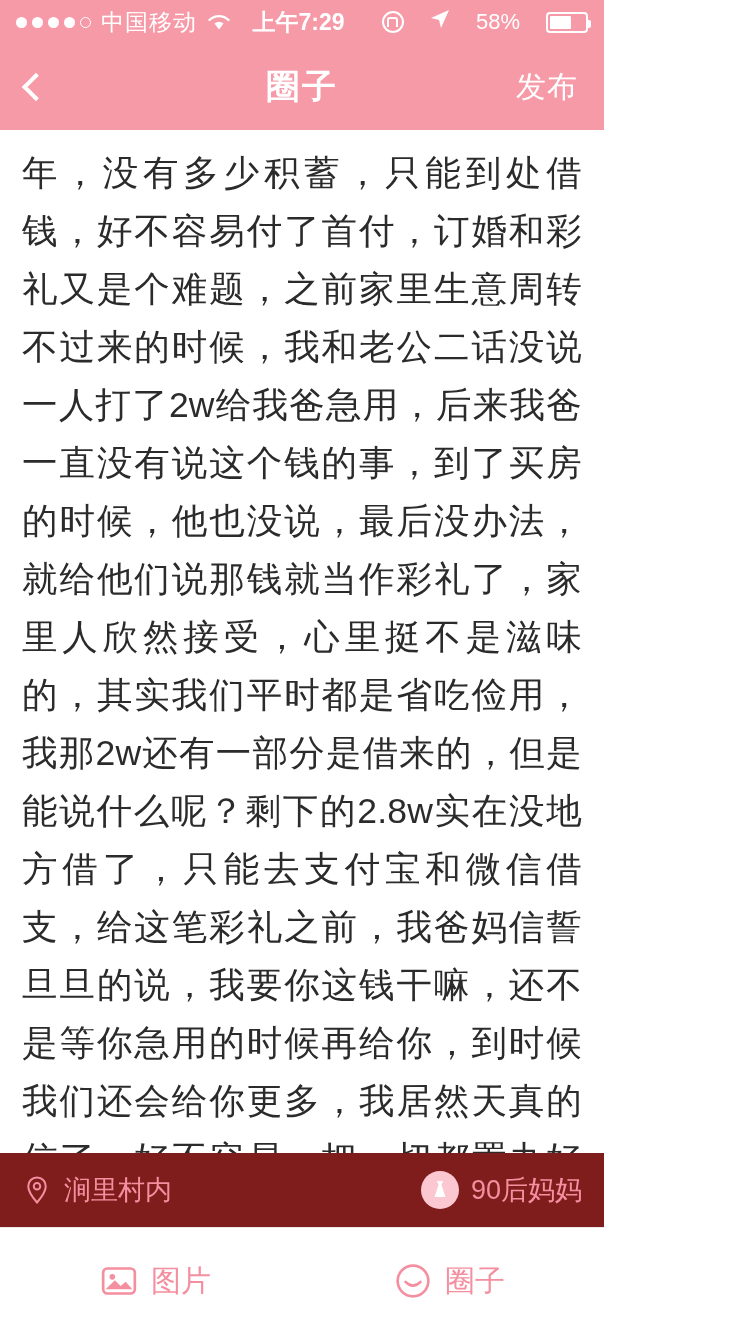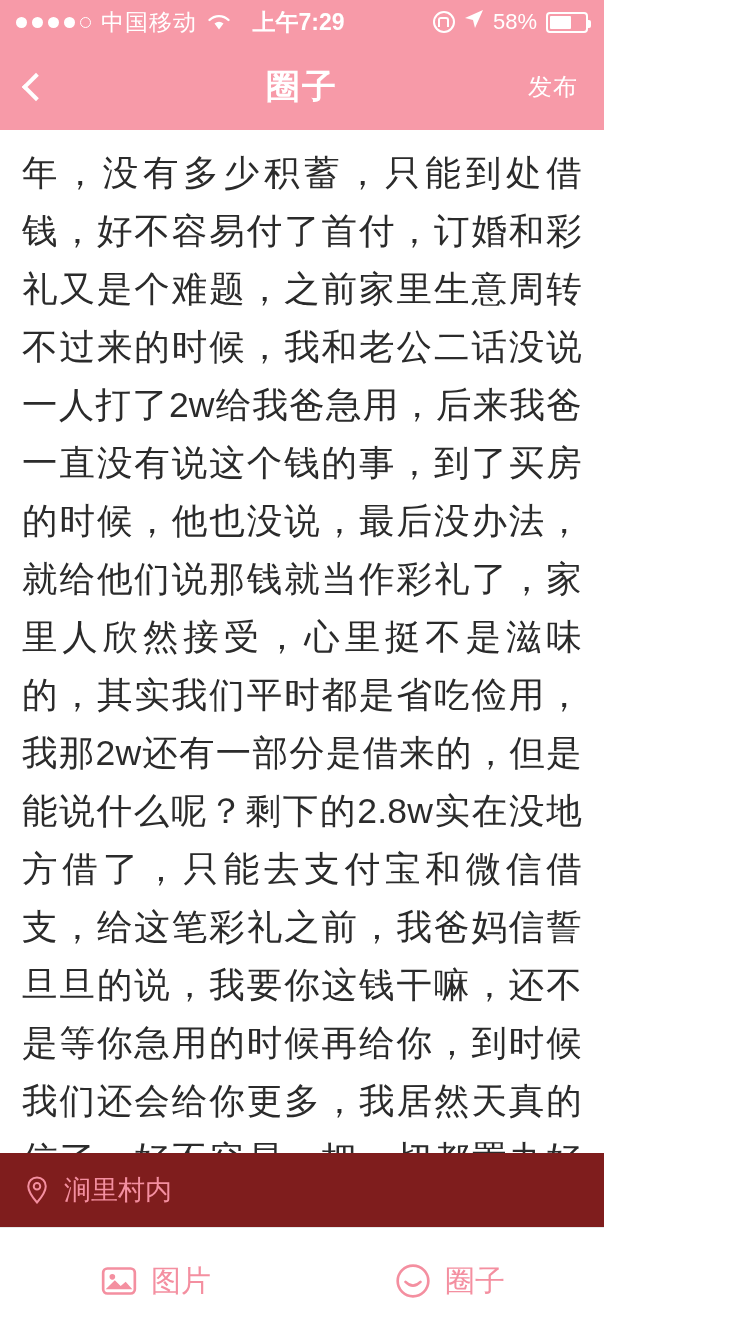--- a/index.html
+++ b/index.html
@@ -26,21 +26,21 @@
   .dots { display:flex; align-items:center; gap:5px; }
   .dot { width:11px; height:11px; border-radius:50%; background:#ffffff; }
   .dot.hollow { background:transparent; border:1.5px solid #ffffff; }
   .carrier { font-size:23px; letter-spacing:1px; }
   .wifi { display:inline-block; width:24px; height:18px; position:relative; }
   .wifi svg { display:block; }
   .sb-center {
     position:absolute; left:0; right:7px; text-align:center;
     font-size:23px; font-weight:bold; pointer-events:none;
   }
-  .sb-right { margin-left:auto; display:flex; align-items:center; gap:9px; font-size:22px;text-align:center; }
+  .sb-right { margin-left:auto; display:flex; align-items:center; gap:26px; font-size:22px;text-align:center; }
   .lock-ic { width:22px; height:22px; border:2px solid #fff; border-radius:50%; display:flex; align-items:center; justify-content:center; }
   .lock-ic:after { content:""; width:7px; height:8px; border:2px solid #fff; border-bottom:none; border-radius:3px 3px 0 0; display:block; margin-top:-1px;}
   .battery {
     width:42px; height:21px; border:2px solid #ffffff; border-radius:4px;
     position:relative; display:block;
   }
   .battery:after {
     content:""; position:absolute; right:-5px; top:6px; width:3px; height:8px;
     background:#ffffff; border-radius:0 2px 2px 0;
   }
@@ -57,21 +57,21 @@
   .back-btn { width:44px; height:60px; display:flex; align-items:center; justify-content:flex-start; cursor:pointer; }
   .back-btn .chev {
     width:20px; height:20px; border-left:4px solid #ffffff; border-bottom:4px solid #ffffff;
     transform:rotate(45deg); display:block;
   }
   .nav-title {
     position:absolute; left:0; right:0; text-align:center;
     font-size:34px; font-weight:bold; letter-spacing:2px;
     pointer-events:none;
   }
-  .nav-action { margin-left:auto; font-size:24px; cursor:pointer; letter-spacing:1px; }
+  .nav-action { margin-left:auto; font-size:30px; cursor:pointer; letter-spacing:1px; }
 
   
   .content {
     flex:1 1 auto;
     background:#ffffff;
     padding:14px 22px 0 22px;
     overflow:hidden;
     position:relative;
   }
   .article {
@@ -167,20 +167,28 @@
   <div class="meta-row">
     <div class="meta-left">
       <span class="pin-ic">
         <svg width="30" height="30" viewBox="0 0 24 24">
           <path d="M12 2 C8 2 5 5 5 9 c0 5 7 13 7 13 s7-8 7-13 c0-4-3-7-7-7 z" fill="none" stroke="#f48fa0" stroke-width="1.6"></path>
           <circle cx="12" cy="9" r="2.6" fill="none" stroke="#f48fa0" stroke-width="1.6"></circle>
         </svg>
       </span>
       <span class="meta-text">涧里村内</span>
     </div>
+    <div class="meta-right">
+      <span class="avatar">
+        <svg width="24" height="24" viewBox="0 0 24 24">
+            <path d="M9 3 h6 l-1.5 4 4 12 h-11 l4-12 z" fill="#ffffff"></path>
+          </svg>
+      </span>
+      <span class="meta-text">90后妈妈</span>
+    </div>
   </div>
 
   <div class="divider"></div>
 
   <div class="tabbar">
 
     <div class="tab">
       <span class="tic">
         <svg width="40" height="40" viewBox="0 0 24 24">
           <rect x="2.5" y="4.5" width="19" height="15" rx="2.5" fill="none" stroke="#f48fa0" stroke-width="1.6"></rect>

